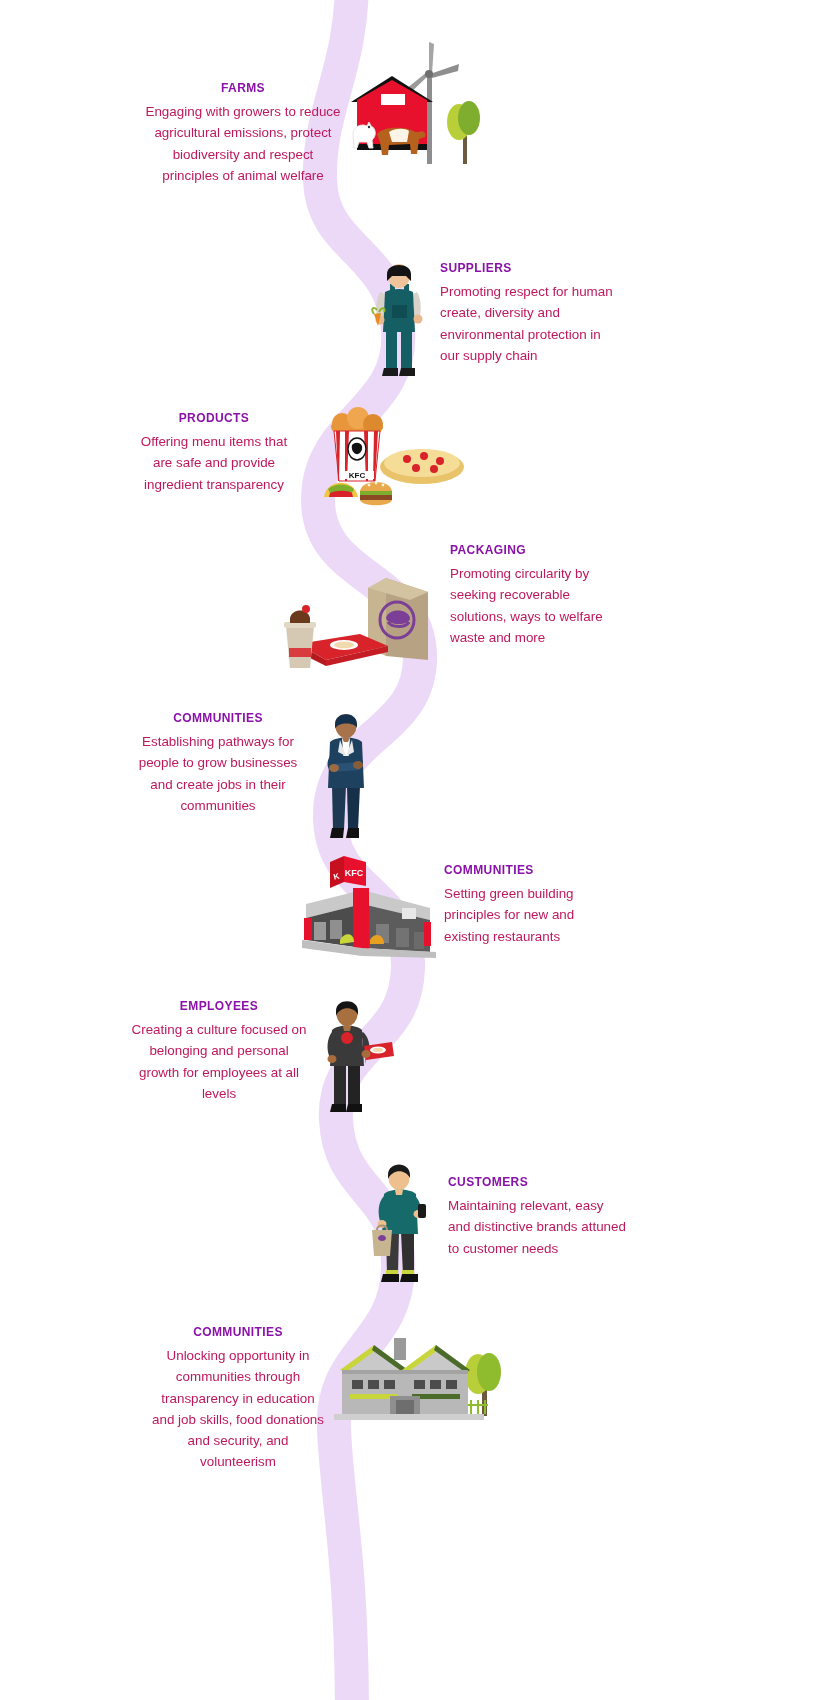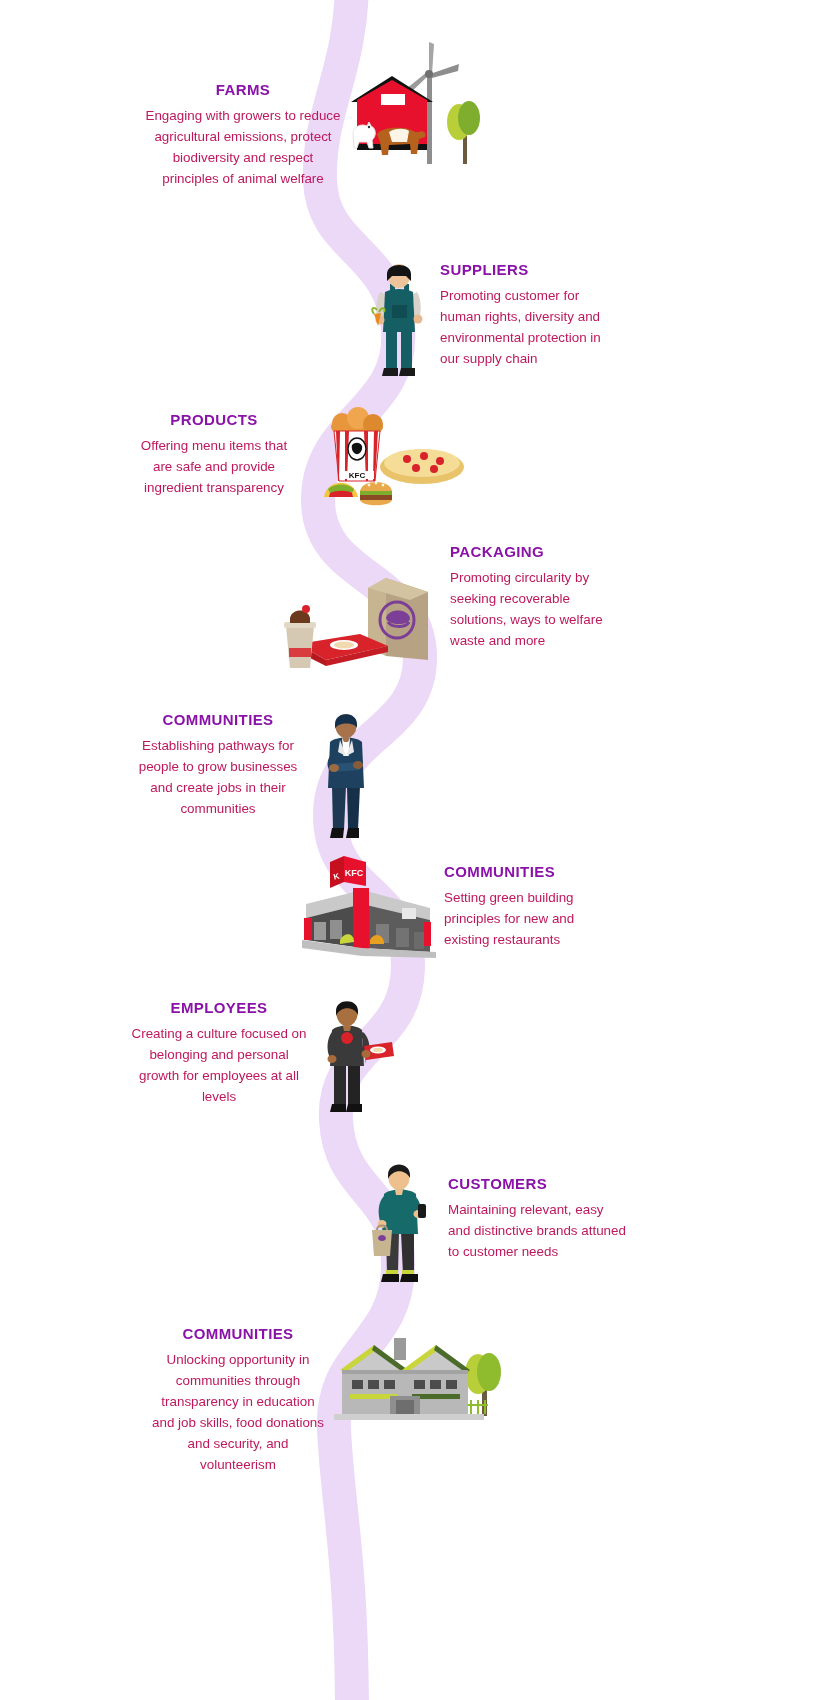--- a/index.html
+++ b/index.html
@@ -30,21 +30,21 @@
   .textblock {
     position: absolute;
     z-index: 4;
     width: 200px;
   }
   .textblock.align-right { text-align: center; }
   .textblock.align-left { text-align: left; }
   .sec-title {
     color: #8a12a8;
     font-weight: bold;
-    font-size: 15px;
+    font-size: 12px;
     letter-spacing: 0.4px;
     margin: 0 0 6px 0;
     line-height: 1.1;
     font-family: "Liberation Sans", sans-serif;
   }
   .sec-body {
     color: #be185d;
     font-size: 13.4px;
     line-height: 1.58;
     margin: 0;
@@ -112,21 +112,21 @@
       <g>
         <path d="M8 92 C8 85, 16 81, 22 84 L24 80 L26 84 C31 86, 32 94, 27 98 L28 106 L24 106 L22 100 L14 100 L12 106 L9 106 Z" fill="#ffffff" stroke="#e4e4e4" stroke-width="1"></path>
         <path d="M22 80 L24 76 L26 80 Z" fill="#e8112d"></path>
         <circle cx="24" cy="85" r="1.2" fill="#333"></circle>
       </g>
     </svg>
   </div>
 
   <div class="textblock align-left" style="left:440px; top:262px; width:176px;">
     <div class="sec-title">SUPPLIERS</div>
-    <div class="sec-body">Promoting customer for human rights, diversity and environmental protection in our supply chain</div>
+    <div class="sec-body">Promoting respect for human create, diversity and environmental protection in our supply chain</div>
   </div>
 
   <div class="art" style="left:360px; top:250px;">
     <svg width="80" height="135" viewBox="0 0 80 135">
       <g>
 
         <rect x="26" y="78" width="11" height="42" fill="#155e63"></rect>
         <rect x="41" y="78" width="11" height="42" fill="#155e63"></rect>
         <path d="M24 118 L38 118 L38 126 L22 126 Z" fill="#1a1a1a"></path>
         <path d="M41 118 L55 118 L55 126 L39 126 Z" fill="#1a1a1a"></path>

